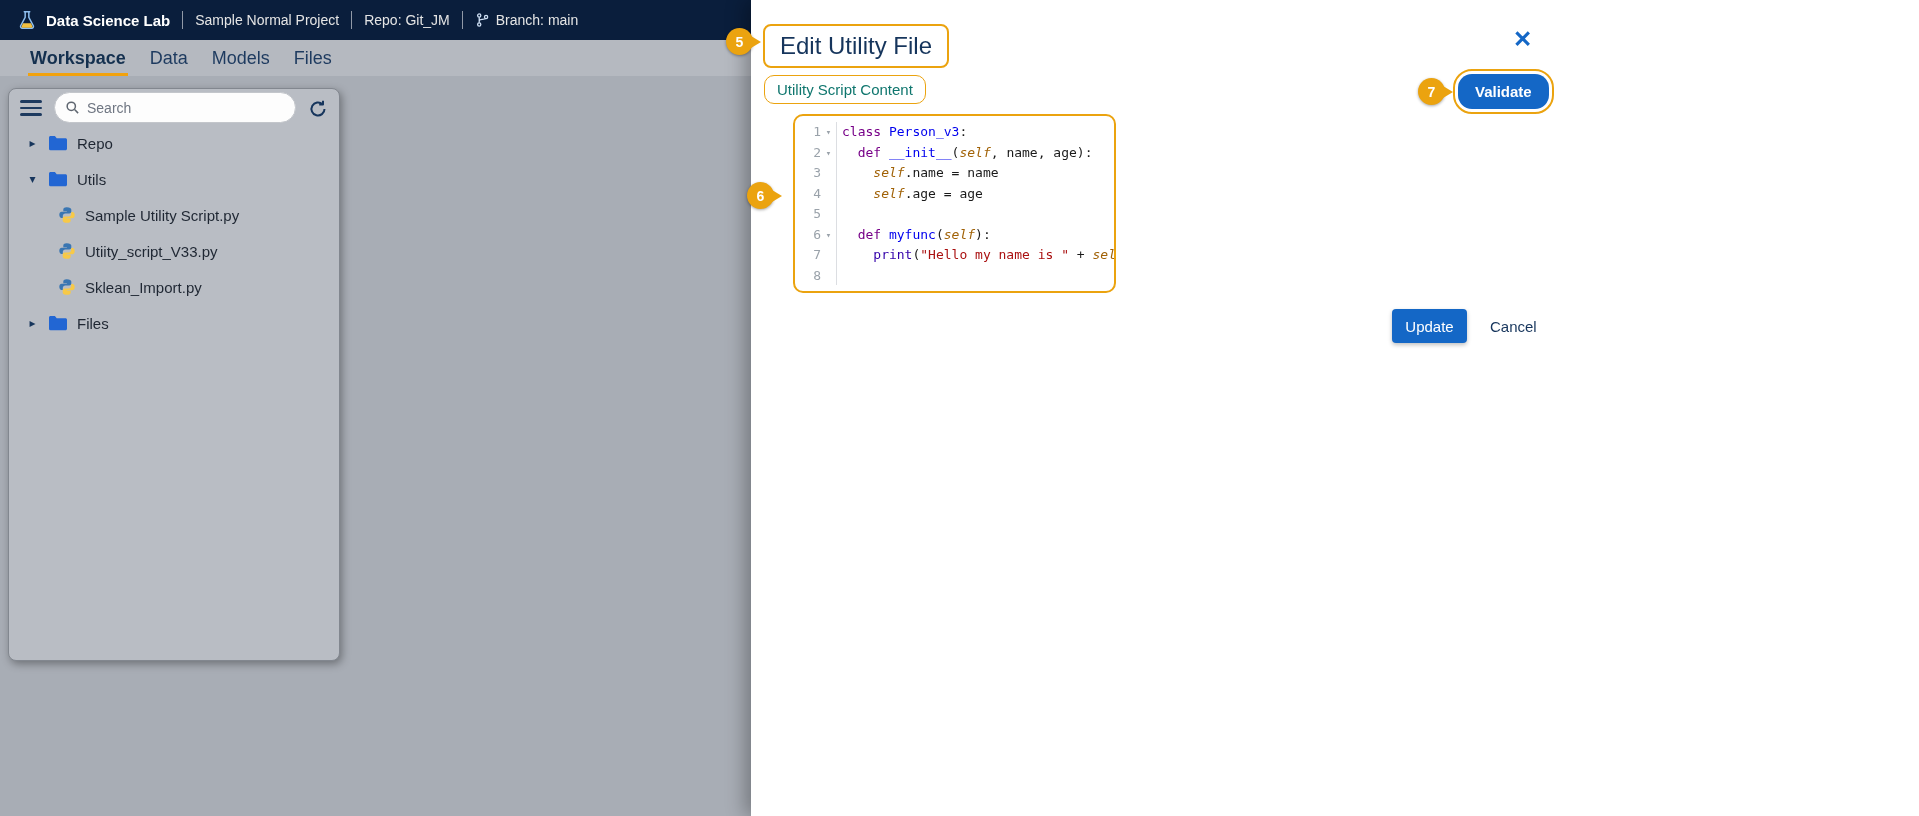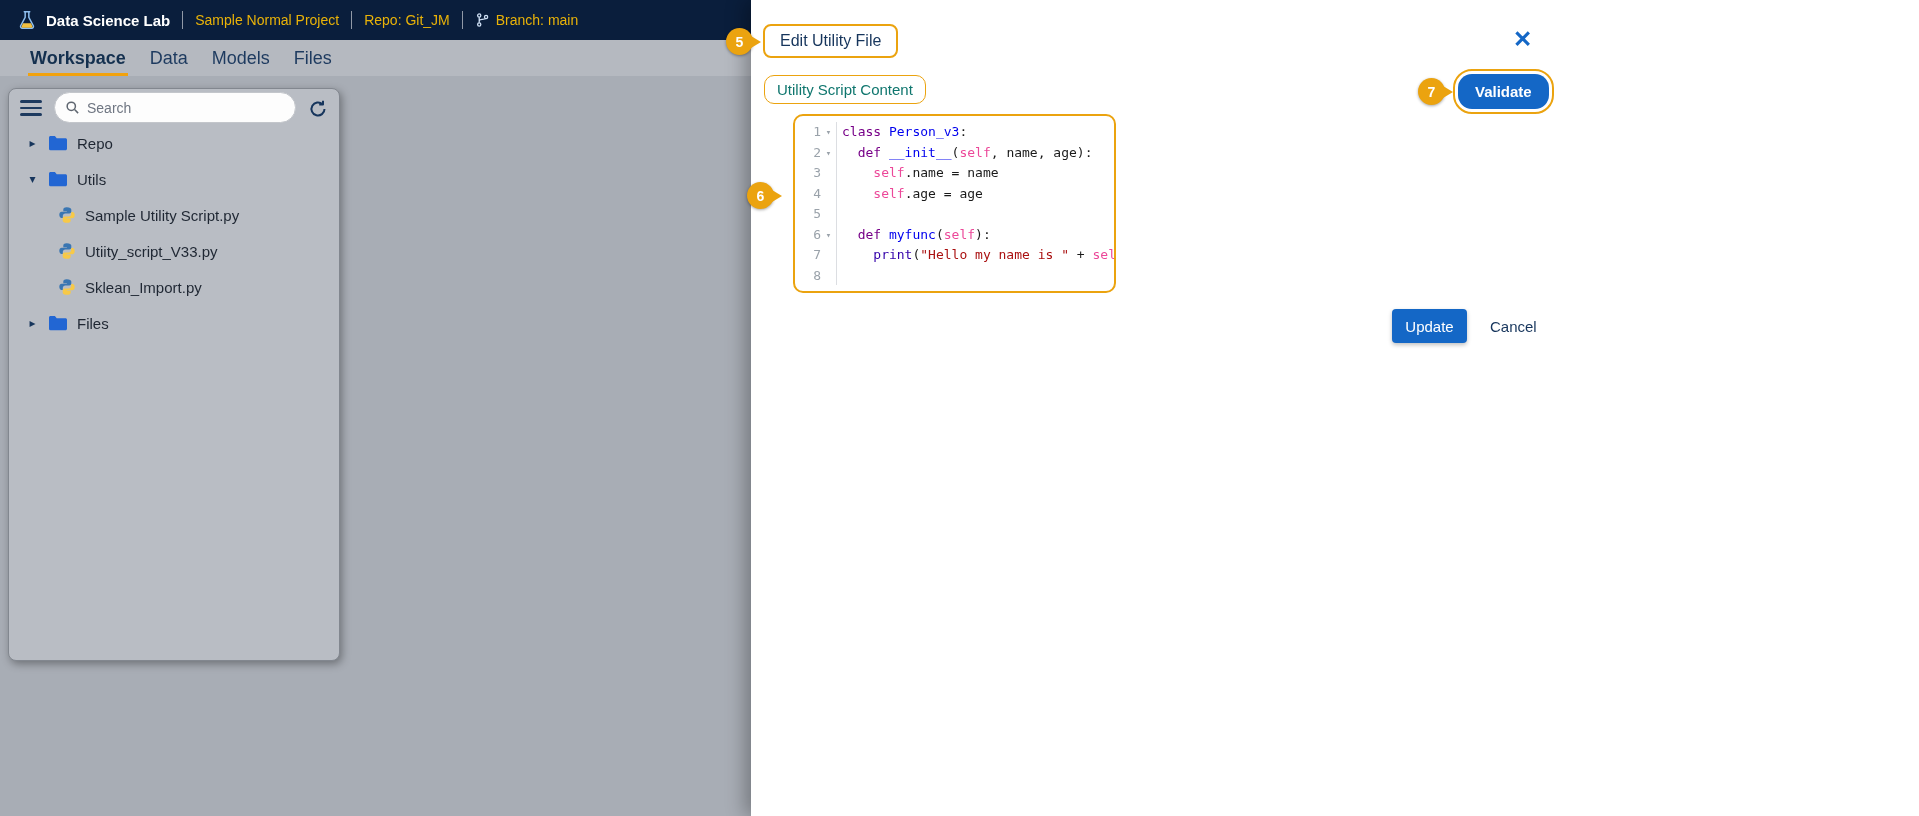--- a/index.html
+++ b/index.html
@@ -4,21 +4,21 @@
 <style>
   * { margin:0; padding:0; box-sizing:border-box; }
   html,body { width:1919px; height:816px; overflow:hidden; }
   body { font-family:"Liberation Sans", sans-serif; background:#a8adb5; position:relative; }
 
   
   .topbar { position:absolute; top:0; left:0; width:1919px; height:40px; background:#0a1e3c;
     display:flex; align-items:center; padding-left:16px; color:#fff; z-index:2; }
   .topbar .app-name { font-size:15px; font-weight:bold; margin-left:8px;text-align:center; }
   .tb-div { width:1px; height:18px; background:rgba(255,255,255,.55); margin:0 12px; }
-  .tb-item { font-size:14px; color:#eab308; }
+  .tb-item { font-size:14px; color:#e5e5e5; }
   .tb-icon { display:flex; align-items:center; }
   .branch-icon { margin-right:6px; }
 
   
   .tabstrip { position:absolute; top:40px; left:0; width:1919px; height:36px; background:#b5b9c0;
     display:flex; align-items:stretch; padding-left:28px; gap:20px; z-index:1; }
   .tab { display:flex; align-items:center; font-size:18px; color:#1d3a5f; font-weight:500;
     position:relative; cursor:default; padding:0 2px; }
   .tab.active { font-weight:bold; color:#14304f; }
   .tab.active::after { content:""; position:absolute; left:0; right:0; bottom:0; height:3px; background:#f2a20d; }
@@ -41,21 +41,21 @@
   .tree-row { height:36px; display:flex; align-items:center; padding-left:26px; gap:9px;
     font-size:15px; color:#1f2733; cursor:pointer; }
   .tree-row.child { padding-left:58px; }
   .caret { width:13px; font-size:12px; color:#16355c; text-align:center; }
   .tree-label { white-space:nowrap; }
 
   
   .modal { position:absolute; left:751px; top:0; width:1168px; height:816px; background:#ffffff;
     box-shadow:-6px 0 18px rgba(0,0,0,.30); z-index:10; }
   .title-box { position:absolute; left:12px; top:24px; border:2px solid #eba30f; border-radius:8px;
-    padding:6px 15px; font-size:16px; color:#16355c; font-weight:500; }
+    padding:6px 15px; font-size:24px; color:#16355c; font-weight:500; }
   .close-btn { position:absolute; left:762px; top:28px; font-size:23px; color:#1467c6;
     font-weight:bold; cursor:pointer; line-height:1; }
   .label-box { position:absolute; left:13px; top:75px; border:1.5px solid #eba30f; border-radius:10px;
     padding:5px 12px; font-size:15px; color:#0f766e; font-weight:500; }
   .validate-btn { position:absolute; left:707px; top:74px; background:#1467c6; color:#fff;
     border:none; border-radius:14px; padding:9px 17px; font-size:15px; font-weight:bold;
     font-family:"Liberation Sans", sans-serif; cursor:pointer;
     outline:2px solid #eba30f; outline-offset:3px; }
   .update-btn { position:absolute; left:641px; top:309px; width:75px; height:34px; background:#1467c6;
     color:#fff; border:none; border-radius:4px; font-size:15px; font-weight:500;
@@ -79,21 +79,21 @@
     border:2px solid #eba30f; border-radius:10px; background:#fff; overflow:hidden;
     display:flex; padding:6px 0; font-family:"DejaVu Sans Mono", monospace; font-size:13px; }
   .gutter { display:flex; flex-direction:column; border-right:1px solid #dcdee2; }
   .gut-row { display:flex; height:20.5px; line-height:20.5px; }
   .lnum { flex:0 0 26px; text-align:right; color:#9aa2aa; font-size:13px; }
   .fold { width:15px; text-align:center; color:#9aa2aa; font-size:9px; line-height:20.5px; }
   .code { flex:1; padding-left:5px; }
   .code-row { height:20.5px; line-height:20.5px; white-space:pre; color:#1b1b1b; }
   .cm-keyword { color:#770088; }
   .cm-def { color:#0000ee; }
-  .cm-var2 { color:#ec4899; }
+  .cm-var2 { color:#a16207;font-style:italic; }
   .cm-string { color:#aa1111; }
   .cm-builtin { color:#3300aa; }
   .cm-plain { color:#1b1b1b; }
 </style>
 </head>
 <body>
 
 <header class="topbar">
   <span class="tb-icon">
     <svg width="22" height="22" viewBox="0 0 24 24" fill="none">

